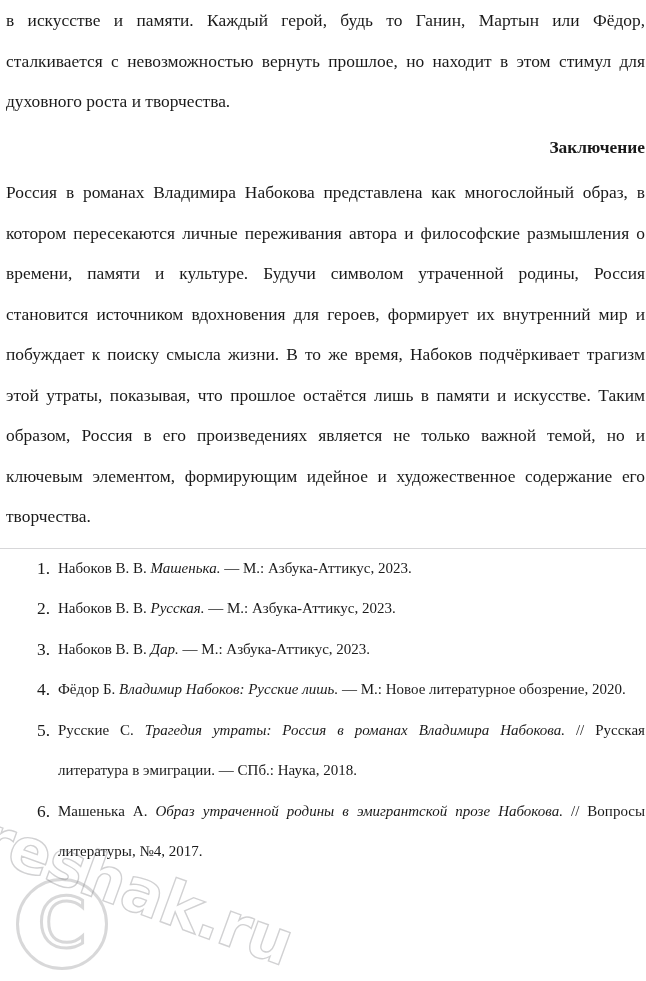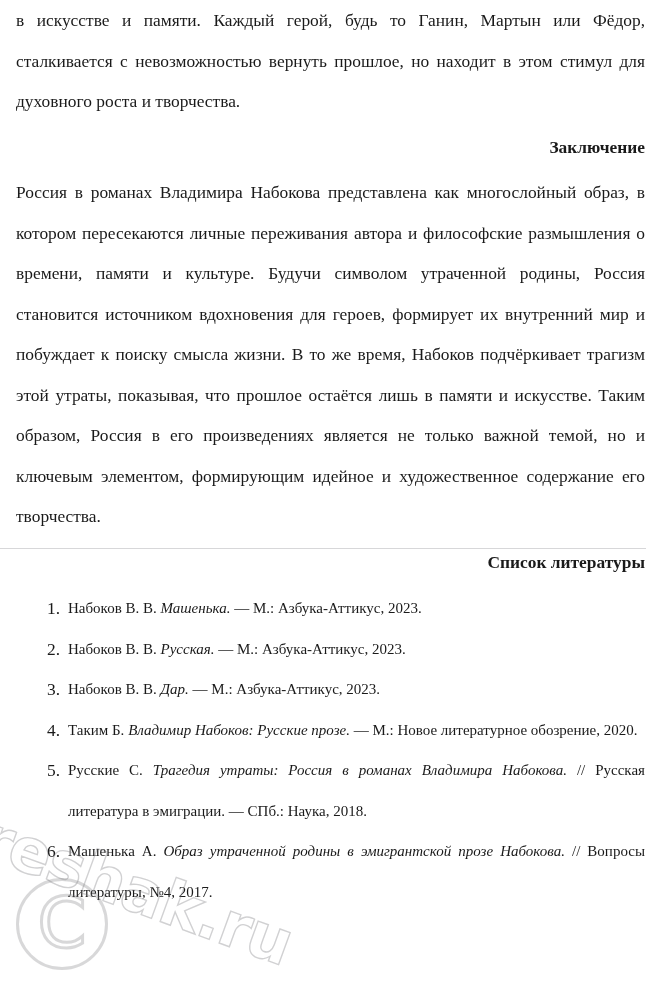--- a/index.html
+++ b/index.html
@@ -80,21 +80,21 @@
     top: 548px;
     width: 646px;
     height: 1px;
     background: rgba(140,140,145,0.35);
   }
 
   
   .content {
     position: relative;
     z-index: 1;
-    padding: 0 1px 0 16px;
+    padding: 0 1px 0 6px;
   }
 
   p.body-par {
     margin: 0;
     font-size: 17.4px;
     line-height: 40.5px;
     text-align: justify;
     text-justify: inter-word;
     text-indent: 0;
     hyphens: none;
@@ -174,33 +174,32 @@
     <div class="gap-before-heading"></div>
 
     <h2 class="heading">Заключение</h2>
 
     <div class="gap-after-heading"></div>
 
     <p class="body-par last-flush">Россия в романах Владимира Набокова представлена как многослойный образ, в котором пересекаются личные переживания автора и философские размышления о времени, памяти и культуре. Будучи символом утраченной родины, Россия становится источником вдохновения для героев, формирует их внутренний мир и побуждает к поиску смысла жизни. В то же время, Набоков подчёркивает трагизм этой утраты, показывая, что прошлое остаётся лишь в памяти и искусстве. Таким образом, Россия в его произведениях является не только важной темой, но и ключевым элементом, формирующим идейное и художественное содержание его творчества.</p>
 
     <div class="gap-before-heading"></div>
 
-    <h2 class="heading">Список литературы</h2>
 
     <div class="refs-top-gap"></div>
 
     <ol class="refs">
 
       <li class="flush-last"><span>Набоков В. В.</span> <span class="ital">Машенька.</span><span> — М.: Азбука-Аттикус, 2023.</span></li>
 
       <li class="flush-last"><span>Набоков В. В.</span> <span class="ital">Русская.</span><span> — М.: Азбука-Аттикус, 2023.</span></li>
 
       <li class="flush-last"><span>Набоков В. В.</span> <span class="ital">Дар.</span><span> — М.: Азбука-Аттикус, 2023.</span></li>
 
-      <li class="flush-last"><span>Таким Б.</span> <span class="ital">Владимир Набоков: Русские прозе.</span><span> — М.: Новое литературное обозрение, 2020.</span></li>
+      <li class="flush-last"><span>Фёдор Б.</span> <span class="ital">Владимир Набоков: Русские лишь.</span><span> — М.: Новое литературное обозрение, 2020.</span></li>
 
       <li class="flush-last"><span>Русские С.</span> <span class="ital">Трагедия утраты: Россия в романах Владимира Набокова.</span><span> // Русская литература в эмиграции. — СПб.: Наука, 2018.</span></li>
 
       <li class="flush-last"><span>Машенька А.</span> <span class="ital">Образ утраченной родины в эмигрантской прозе Набокова.</span><span> // Вопросы литературы, №4, 2017.</span></li>
 
     </ol>
 
   </div>
 </div>
 

